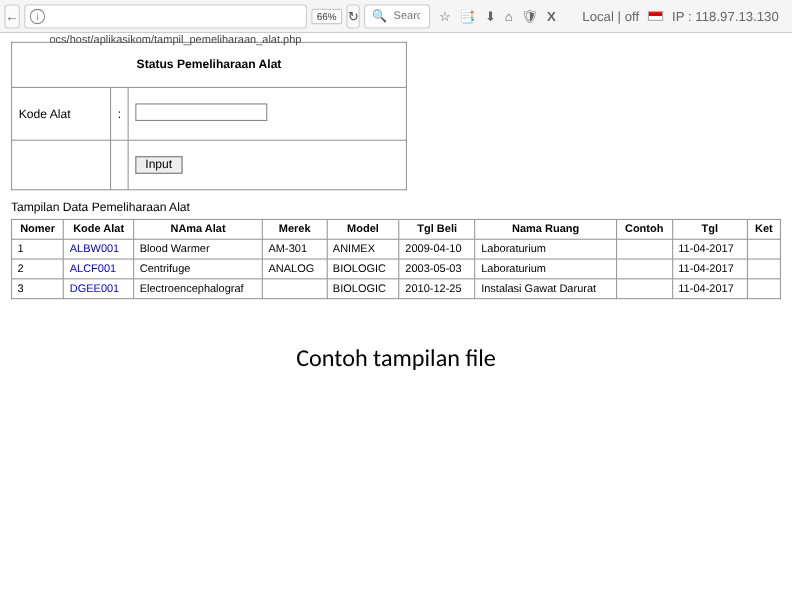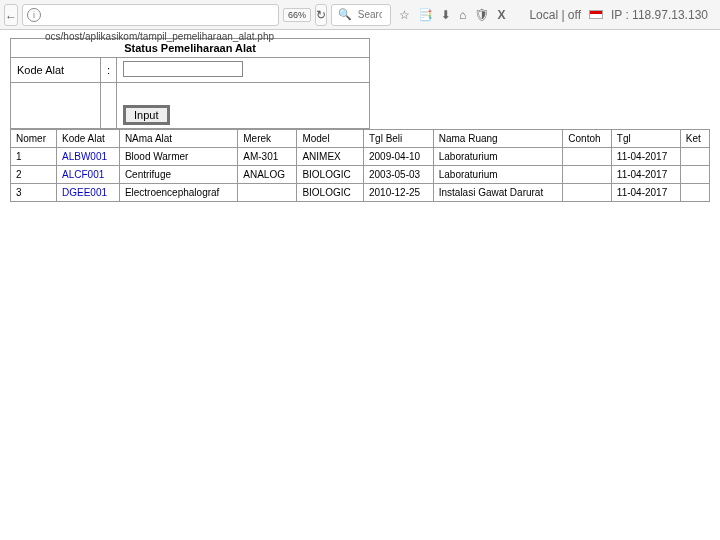--- a/index.html
+++ b/index.html
@@ -75,44 +75,44 @@
   .hamburger { font-size: 14px; color: #666; padding: 0 4px; }
 
   
   .page { padding: 8px 10px 0 10px; }
   .form-table {
     border-collapse: collapse;
     width: 360px;
   }
   .form-table td, .form-table th {
     border: 1px solid #999;
-    padding: 3px 6px;
+    padding: 14px 6px;
     font-size: 11px;
   }
   .form-title {
     font-weight: bold; text-align: center; background: #fff;
   }
   .input-box {
     border: 1px solid #888; width: 120px; height: 16px;
     display: inline-block; background: #fff;
   }
   .submit-btn {
-    border: 3px solid #737373; background: #eee;
-    padding: 1px 8px; font-size: 11px; cursor: pointer; margin-top: 19px;
+    border: 1px solid #737373; background: #eee;
+    padding: 1px 8px; font-size: 11px; cursor: pointer;
   }
   .subtitle { font-size: 11px; margin: 10px 0 4px 0; }
   .data-table {
     border-collapse: collapse; width: 100%;
     font-size: 10px;
   }
   .data-table th, .data-table td {
     border: 1px solid #999; padding: 3px 5px; text-align: left;
     white-space: nowrap;
   }
-  .data-table th { font-weight: normal; text-align: left; }
+  .data-table th { font-weight: bold; text-align: center; }
   .link-cell { color: #00c; }
 
   
   .caption {
     text-align: center;
     font-family: Calibri, Arial, sans-serif;
     font-size: 22px;
     margin-top: 40px;
     line-height: 1.3;
   }
@@ -160,20 +160,21 @@
       <td><span class="input-box"></span></td>
     </tr>
     <tr>
       <td></td>
           <td></td>
       <td><button class="submit-btn">Input</button></td>
     </tr>
   </tbody>
     </table>
 
+  <div class="subtitle">Tampilan Data Pemeliharaan Alat</div>
 
   <table class="data-table">
     <thead>
       <tr>
         <th>Nomer</th>
         <th>Kode Alat</th>
         <th>NAma Alat</th>
         <th>Merek</th>
         <th>Model</th>
         <th>Tgl Beli</th>
@@ -217,15 +218,16 @@
           <td>2010-12-25</td>
           <td>Instalasi Gawat Darurat</td>
           <td></td>
           <td>11-04-2017</td>
           <td></td>
         </tr>
       </tbody>
   </table>
 
   <div class="caption">
+    <div>Contoh tampilan file</div>
   </div>
 
 </div>
 
 </body></html>

